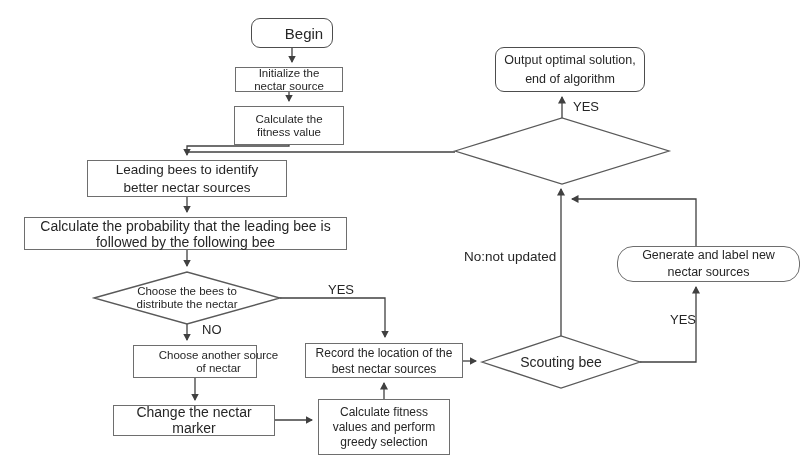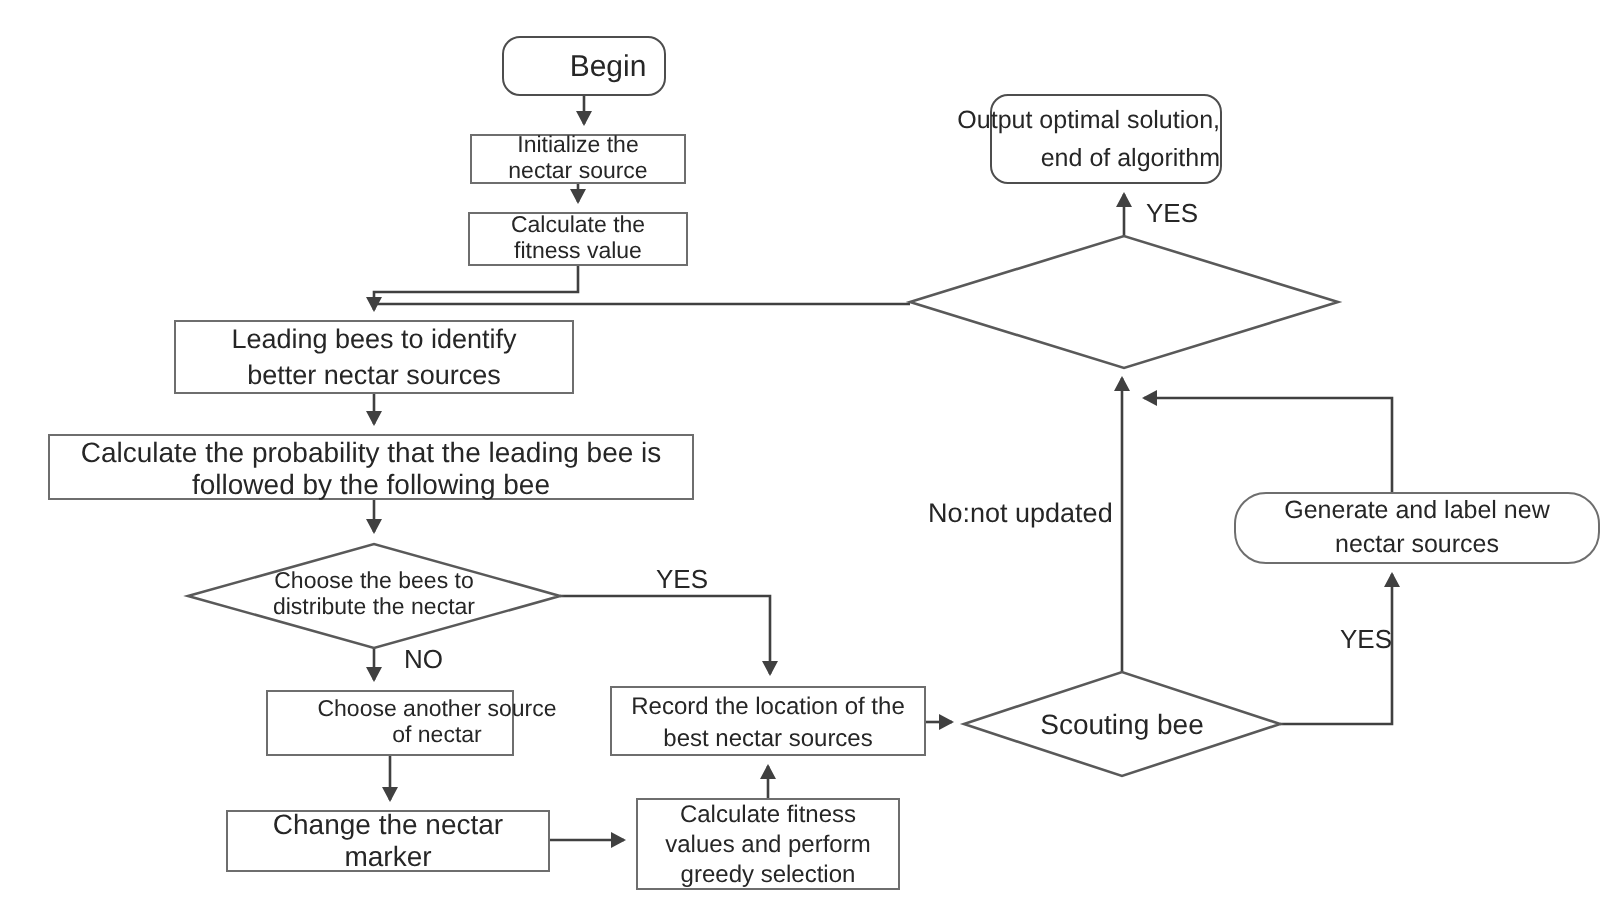--- a/index.html
+++ b/index.html
@@ -106,21 +106,21 @@
 
   <div class="node rounded fs-begin" style="left:251px; top:18px; width:82px; height:30px;">
     <span>Begin</span>
   </div>
 
   <div class="node fs-small" style="left:235px; top:67px; width:108px; height:25px;">
     <span>Initialize the</span>
     <span>nectar source</span>
   </div>
 
-  <div class="node fs-small" style="left:234px; top:106px; width:110px; height:27px;">
+  <div class="node fs-small" style="left:234px; top:106px; width:110px; height:39px;">
     <span>Calculate the</span>
     <span>fitness value</span>
   </div>
 
   <div class="node fs-large" style="left:87px; top:160px; width:200px; height:37px;">
     <span>Leading bees to identify</span>
     <span>better nectar sources</span>
   </div>
 
   <div class="node fs-xlarge" style="left:24px; top:217px; width:323px; height:33px;">
@@ -131,37 +131,37 @@
   <div class="node fs-small" style="left:133px; top:345px; width:124px; height:33px;padding-left:47px;">
     <span>Choose another source</span>
     <span>of nectar</span>
   </div>
 
   <div class="node fs-change" style="left:113px; top:405px; width:162px; height:31px;">
     <span>Change the nectar</span>
     <span>marker</span>
   </div>
 
-  <div class="node fs-greedy" style="left:318px; top:399px; width:132px; height:46px;">
+  <div class="node fs-greedy" style="left:318px; top:399px; width:132px; height:56px;">
     <span>Calculate fitness</span>
     <span>values and perform</span>
     <span>greedy selection</span>
   </div>
 
   <div class="node fs-mid" style="left:305px; top:343px; width:158px; height:35px;">
     <span>Record the location of the</span>
     <span>best nectar sources</span>
   </div>
 
   <div class="node fs-mid2" style="left:617px; top:246px; width:183px; height:36px;border-radius:16px;">
     <span>Generate and label new</span>
     <span>nectar sources</span>
   </div>
 
-  <div class="node rounded fs-output" style="left:495px; top:47px; width:116px; height:45px;align-items:flex-end;">
+  <div class="node rounded fs-output" style="left:495px; top:47px; width:150px; height:45px;">
     <span>Output optimal solution,</span>
     <span>end of algorithm</span>
   </div>
 
   <div class="dlabel fs-small" style="left:97px; top:277px; width:180px; height:42px;">
     <span>Choose the bees to</span>
     <span>distribute the nectar</span>
   </div>
 
   <div class="dlabel" style="left:491px; top:352px; width:140px; height:20px; font-size:14px;">

